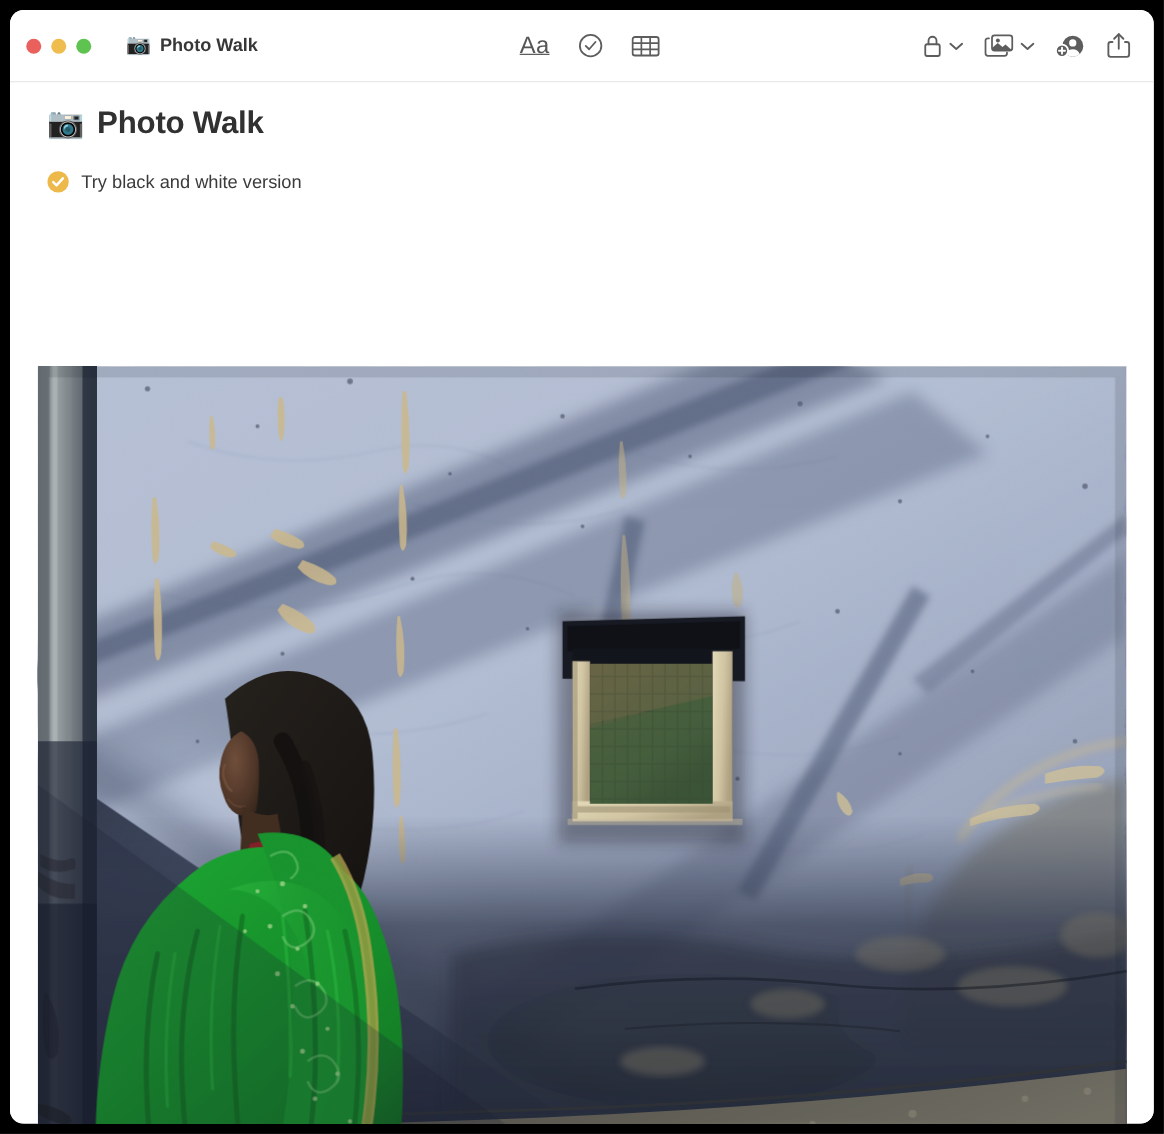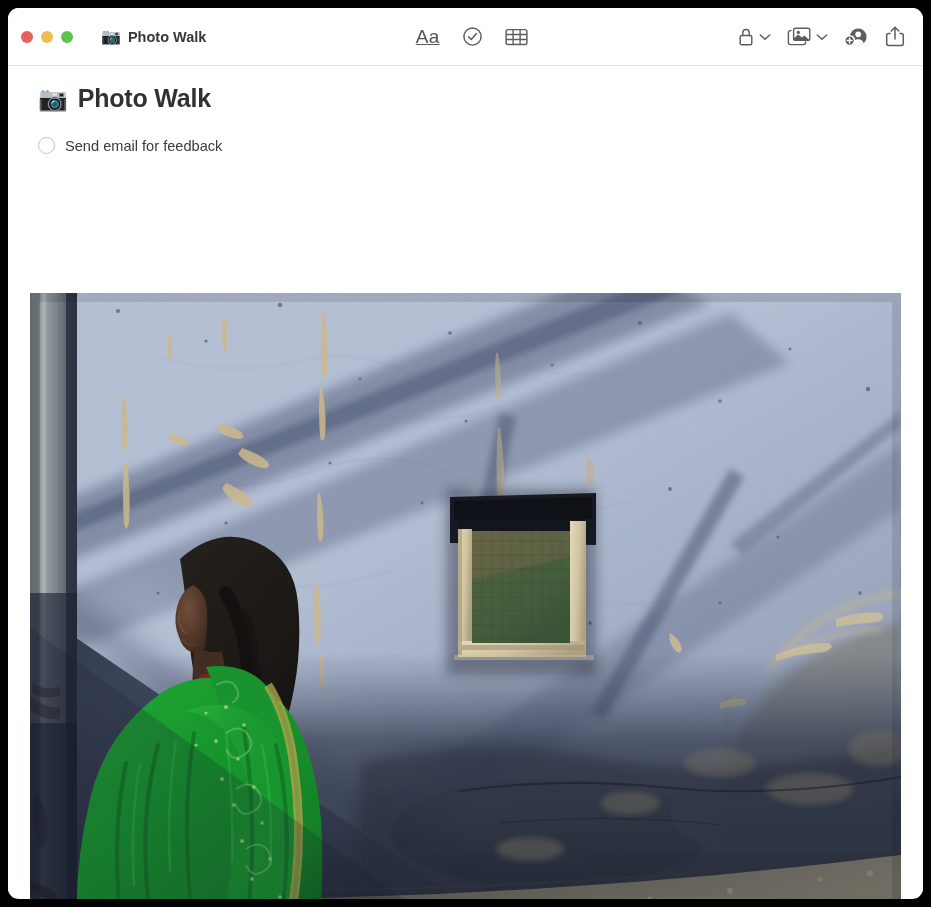--- a/index.html
+++ b/index.html
@@ -246,25 +246,29 @@
   </div>
 
   <div id="note-body">
 
     <div id="note-title">
       <span class="emoji">📷</span>
       <span>Photo Walk</span>
     </div>
 
 
-
     <div class="checkitem">
-      <span class="check-circle unchecked"></span>
-      <span class="check-label">Send email for feedback</span>
+      <span class="check-circle checked">
+        <svg width="17" height="17" viewBox="0 0 17 17" fill="none">
+          <path d="M4.6 8.7 L7.2 11.3 L12.3 5.7" stroke="#ffffff" stroke-width="1.9" stroke-linecap="round" stroke-linejoin="round"></path>
+        </svg>
+      </span>
+      <span class="check-label">Try black and white version</span>
     </div>
+
 
     <div id="photo-wrap">
       <svg width="871" height="654" viewBox="0 0 871 654">
         <defs>
 
           <linearGradient id="wallG" x1="0" y1="0" x2="0.75" y2="1">
             <stop offset="0%" stop-color="#aab6ce"></stop>
             <stop offset="42%" stop-color="#a4b0c9"></stop>
             <stop offset="62%" stop-color="#8c99b6"></stop>
             <stop offset="100%" stop-color="#5b6782"></stop>

